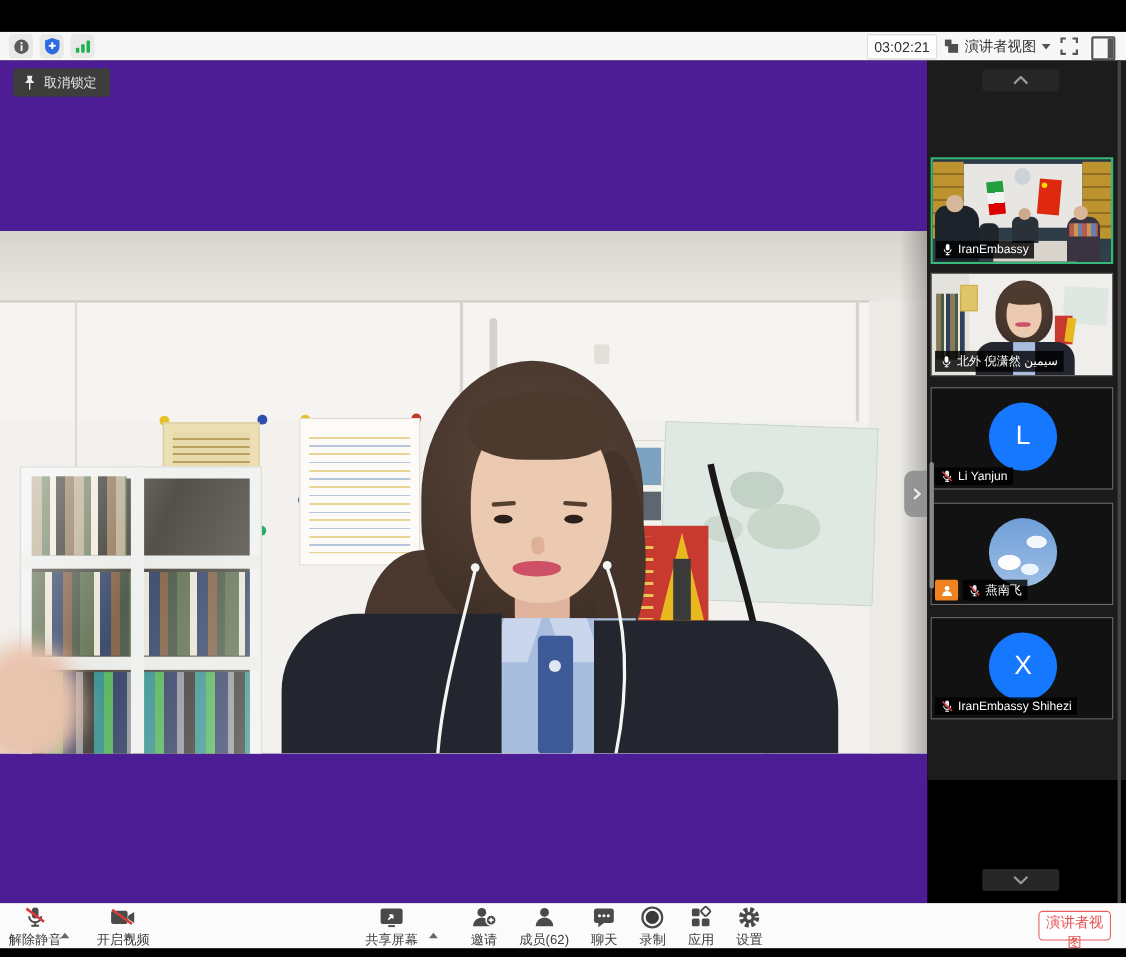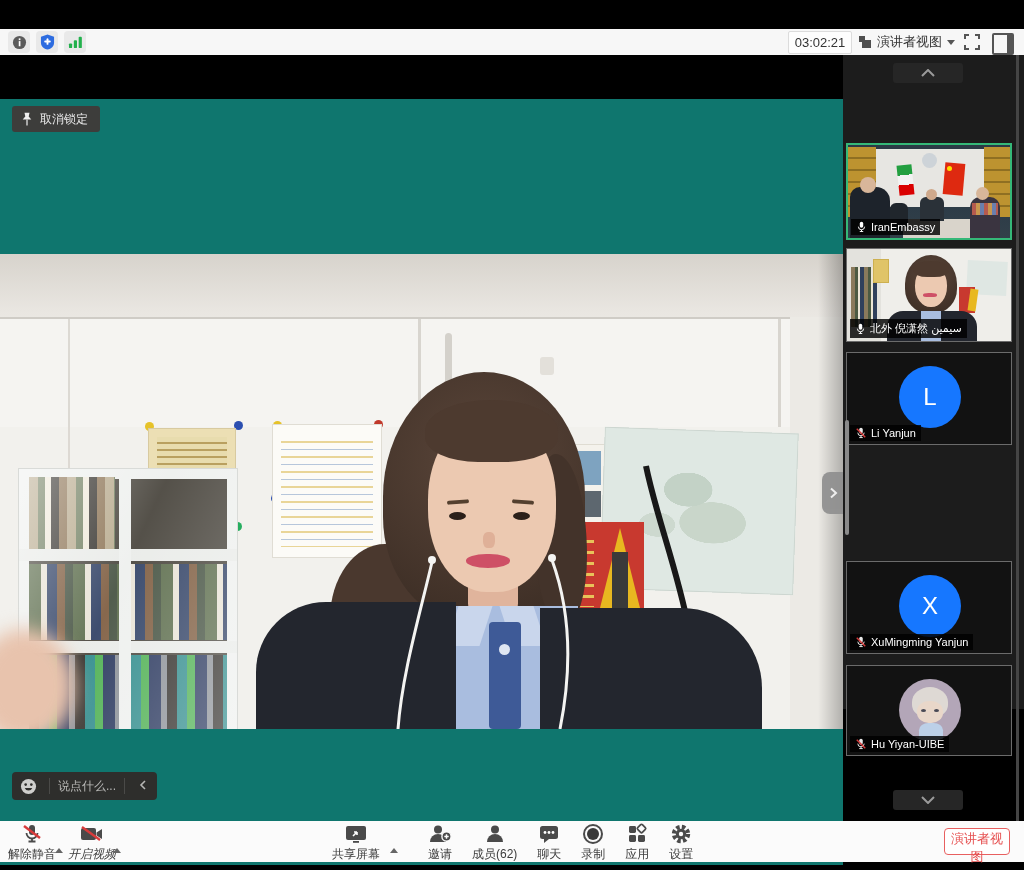--- a/index.html
+++ b/index.html
@@ -18,21 +18,21 @@
   .timerbox{position:absolute;left:788px;top:2px;width:62px;height:21px;background:#fdfdfd;border:1px solid #dcdcdc;
             border-radius:2px;display:flex;align-items:center;justify-content:center;font-size:13px;color:#333;}
   .viewbtn{position:absolute;left:858px;top:2px;height:22px;display:flex;align-items:center;gap:5px;cursor:pointer;
            font-size:13px;color:#333;}
   .caret-down{width:0;height:0;border-left:4px solid transparent;border-right:4px solid transparent;border-top:5px solid #555;}
   .fsbtn{position:absolute;left:963px;top:4px;width:18px;height:18px;cursor:pointer;}
   .panelbtn{position:absolute;left:992px;top:4px;width:18px;height:18px;border:2px solid #555;border-radius:2px;cursor:pointer;}
   .panelbtn::after{content:"";position:absolute;right:0;top:0;width:5px;height:100%;background:#555;}
 
   
-  .main{position:absolute;left:0;top:55px;width:843px;height:766px;background:#0f766e;overflow:hidden;margin-top:44px;}
+  .main{position:absolute;left:0;top:55px;width:843px;height:766px;background:#4c1d95;overflow:hidden;}
   .pin-btn{position:absolute;left:12px;top:7px;height:26px;background:#3d3d3b;border:none;border-radius:3px;
            color:#e8e8e8;font-size:12px;display:flex;align-items:center;gap:7px;padding:0 12px 0 9px;cursor:pointer;
            font-family:inherit;}
   .video{position:absolute;left:0;top:155px;width:843px;height:475px;background:linear-gradient(#d7d3cc,#e9e6e1 12%,#f0eeea 20%);overflow:hidden;}
   .collapse-handle{position:absolute;left:822px;top:373px;width:21px;height:42px;background:#8f8f8f;
                    border-radius:8px 0 0 8px;display:flex;align-items:center;justify-content:center;cursor:pointer;opacity:.92;}
   .chat-bar{position:absolute;left:12px;top:673px;height:28px;background:#2e2e2c;border-radius:4px;
             display:flex;align-items:center;padding:0 4px;}
   .chat-bar .sep{width:1px;height:16px;background:#4a4a48;margin:0 8px;}
   .chat-placeholder{font-size:12px;color:#b7b7b5;cursor:text;}
@@ -222,38 +222,20 @@
       <div class="abs" style="left:-25px;top:375px;width:100px;height:115px;background:#e8c3ad;border-radius:50%;filter:blur(9px);"></div>
       <div class="abs" style="left:818px;top:0;width:25px;height:475px;background:linear-gradient(90deg,transparent,rgba(0,0,0,.25));"></div>
     </div>
 
     <div class="collapse-handle">
       <svg width="10" height="12" viewBox="0 0 10 12" fill="none" stroke="#f2f2f2" stroke-width="2">
           <path d="M3 1.5 8 6 3 10.5"></path>
         </svg>
     </div>
 
-    <div class="chat-bar">
-      <span style="display:flex;align-items:center;padding:0 4px;cursor:pointer;">
-        <svg width="17" height="17" viewBox="0 0 18 18">
-            <circle cx="9" cy="9" r="8" fill="#cfcfcd"></circle>
-            <circle cx="6" cy="7" r="1.4" fill="#2e2e2c"></circle>
-            <circle cx="12" cy="7" r="1.4" fill="#2e2e2c"></circle>
-            <path d="M5 10.5a4.3 4.3 0 0 0 8 0z" fill="#2e2e2c"></path>
-          </svg>
-      </span>
-      <span class="sep"></span>
-      <span class="chat-placeholder">说点什么...</span>
-      <span class="sep"></span>
-      <span class="chat-collapse">
-        <svg width="8" height="10" viewBox="0 0 8 10" fill="none" stroke="#b7b7b5" stroke-width="1.6">
-            <path d="M6 1 2 5l4 4"></path>
-          </svg>
-      </span>
-    </div>
   </div>
 
   <div class="sidebar">
     <div class="scrollbtn" style="top:8px;">
       <svg width="14" height="8" viewBox="0 0 14 8" fill="none" stroke="#9a9a9a" stroke-width="2">
           <path d="M1 7 7 1l6 6"></path>
         </svg>
     </div>
 
     <div class="tile speaking" style="top:88px;height:97px;">
@@ -318,54 +300,58 @@
         <svg width="12" height="12" viewBox="0 0 16 17">
             <rect x="5.5" y="1" width="5" height="8.5" rx="2.5" fill="#e8e8e8"></rect>
             <path d="M3.5 8a4.5 4.5 0 0 0 9 0" fill="none" stroke="#e8e8e8" stroke-width="1.4"></path>
             <path d="M8 12.5V15M5.5 15h5" stroke="#e8e8e8" stroke-width="1.4"></path>
             <line x1="2" y1="2.5" x2="14" y2="14.5" stroke="#d83b3b" stroke-width="2"></line>
           </svg>
         <span>Li Yanjun</span>
       </div>
     </div>
 
+    <div class="tile" style="top:402px;height:93px;">
+      <div class="avatar-circle" style="background:
+        radial-gradient(18px 12px at 30% 65%,#fdfdfd 55%,transparent 60%),
+        radial-gradient(16px 10px at 70% 35%,#f4f8fd 55%,transparent 60%),
+        radial-gradient(14px 9px at 60% 75%,#eef4fb 55%,transparent 60%),
+        linear-gradient(#6f9fd8,#9dbde4);"></div>
+      <div class="host-badge">
+        <svg width="12" height="12" viewBox="0 0 14 14">
+            <circle cx="7" cy="4.5" r="2.6" fill="#fff"></circle>
+            <path d="M1.8 12.5a5.2 5.2 0 0 1 10.4 0z" fill="#fff"></path>
+          </svg>
+      </div>
+      <div class="name-tag" style="left:28px;">
+        <svg width="12" height="12" viewBox="0 0 16 17">
+            <rect x="5.5" y="1" width="5" height="8.5" rx="2.5" fill="#e8e8e8"></rect>
+            <path d="M3.5 8a4.5 4.5 0 0 0 9 0" fill="none" stroke="#e8e8e8" stroke-width="1.4"></path>
+            <path d="M8 12.5V15M5.5 15h5" stroke="#e8e8e8" stroke-width="1.4"></path>
+            <line x1="2" y1="2.5" x2="14" y2="14.5" stroke="#d83b3b" stroke-width="2"></line>
+          </svg>
+        <span>燕南飞</span>
+      </div>
+    </div>
 
     <div class="tile" style="top:506px;height:93px;">
       <div class="avatar-circle" style="background:#1677ff;">
         <span>X</span>
       </div>
       <div class="name-tag">
         <svg width="12" height="12" viewBox="0 0 16 17">
             <rect x="5.5" y="1" width="5" height="8.5" rx="2.5" fill="#e8e8e8"></rect>
             <path d="M3.5 8a4.5 4.5 0 0 0 9 0" fill="none" stroke="#e8e8e8" stroke-width="1.4"></path>
             <path d="M8 12.5V15M5.5 15h5" stroke="#e8e8e8" stroke-width="1.4"></path>
             <line x1="2" y1="2.5" x2="14" y2="14.5" stroke="#d83b3b" stroke-width="2"></line>
           </svg>
-        <span>XuMingming Yanjun</span>
-      </div>
-    </div>
-
-    <div class="tile" style="top:610px;height:91px;">
-      <div class="avatar-circle" style="background:#b3a6b8;overflow:hidden;">
-        <div class="abs" style="left:13px;top:8px;width:36px;height:30px;background:#ded9d4;border-radius:50% 50% 40% 40%;"></div>
-        <div class="abs" style="left:18px;top:22px;width:26px;height:22px;background:#e9d7c9;border-radius:45%;"></div>
-        <div class="abs" style="left:22px;top:30px;width:5px;height:3px;background:#4a4a55;border-radius:50%;"></div>
-        <div class="abs" style="left:35px;top:30px;width:5px;height:3px;background:#4a4a55;border-radius:50%;"></div>
-        <div class="abs" style="left:20px;top:44px;width:24px;height:18px;background:#bcd0e8;border-radius:40% 40% 0 0;"></div>
-      </div>
-      <div class="name-tag">
-        <svg width="12" height="12" viewBox="0 0 16 17">
-            <rect x="5.5" y="1" width="5" height="8.5" rx="2.5" fill="#e8e8e8"></rect>
-            <path d="M3.5 8a4.5 4.5 0 0 0 9 0" fill="none" stroke="#e8e8e8" stroke-width="1.4"></path>
-            <path d="M8 12.5V15M5.5 15h5" stroke="#e8e8e8" stroke-width="1.4"></path>
-            <line x1="2" y1="2.5" x2="14" y2="14.5" stroke="#d83b3b" stroke-width="2"></line>
-          </svg>
-        <span>Hu Yiyan-UIBE</span>
-      </div>
-    </div>
+        <span>IranEmbassy Shihezi</span>
+      </div>
+    </div>
+
 
     <div class="scrollbtn" style="top:735px;">
       <svg width="14" height="8" viewBox="0 0 14 8" fill="none" stroke="#9a9a9a" stroke-width="2">
           <path d="M1 1l6 6 6-6"></path>
         </svg>
     </div>
     <div class="sb-track"></div>
     <div class="sb-thumb"></div>
   </div>
 
@@ -375,21 +361,21 @@
       <svg width="22" height="22" viewBox="0 0 22 22">
           <rect x="8" y="2" width="6" height="10" rx="3" fill="#4a4a4a"></rect>
           <path d="M5.5 10a5.5 5.5 0 0 0 11 0" fill="none" stroke="#4a4a4a" stroke-width="1.8"></path>
           <path d="M11 15.5V18M7.5 18.5h7" stroke="#4a4a4a" stroke-width="1.8"></path>
           <line x1="3" y1="3" x2="19" y2="15" stroke="#d83b3b" stroke-width="2.4"></line>
         </svg>
       <span class="lbl">解除静音</span>
     </div>
     <div class="ctrl-caret" style="left:55px;"><span class="caret-up"></span></div>
 
-    <div class="ctrl" style="left:68px;font-style:italic;">
+    <div class="ctrl" style="left:88px;">
       <svg width="26" height="22" viewBox="0 0 26 22">
           <rect x="2" y="5" width="15" height="12" rx="2" fill="#4a4a4a"></rect>
           <path d="M17.5 9.5 23 6v10l-5.5-3.5z" fill="#4a4a4a"></path>
           <line x1="3" y1="4" x2="21" y2="17" stroke="#d83b3b" stroke-width="2.4"></line>
         </svg>
       <span class="lbl">开启视频</span>
     </div>
     <div class="ctrl-caret" style="left:113px;"><span class="caret-up"></span></div>
 
     <div class="centergroup">

